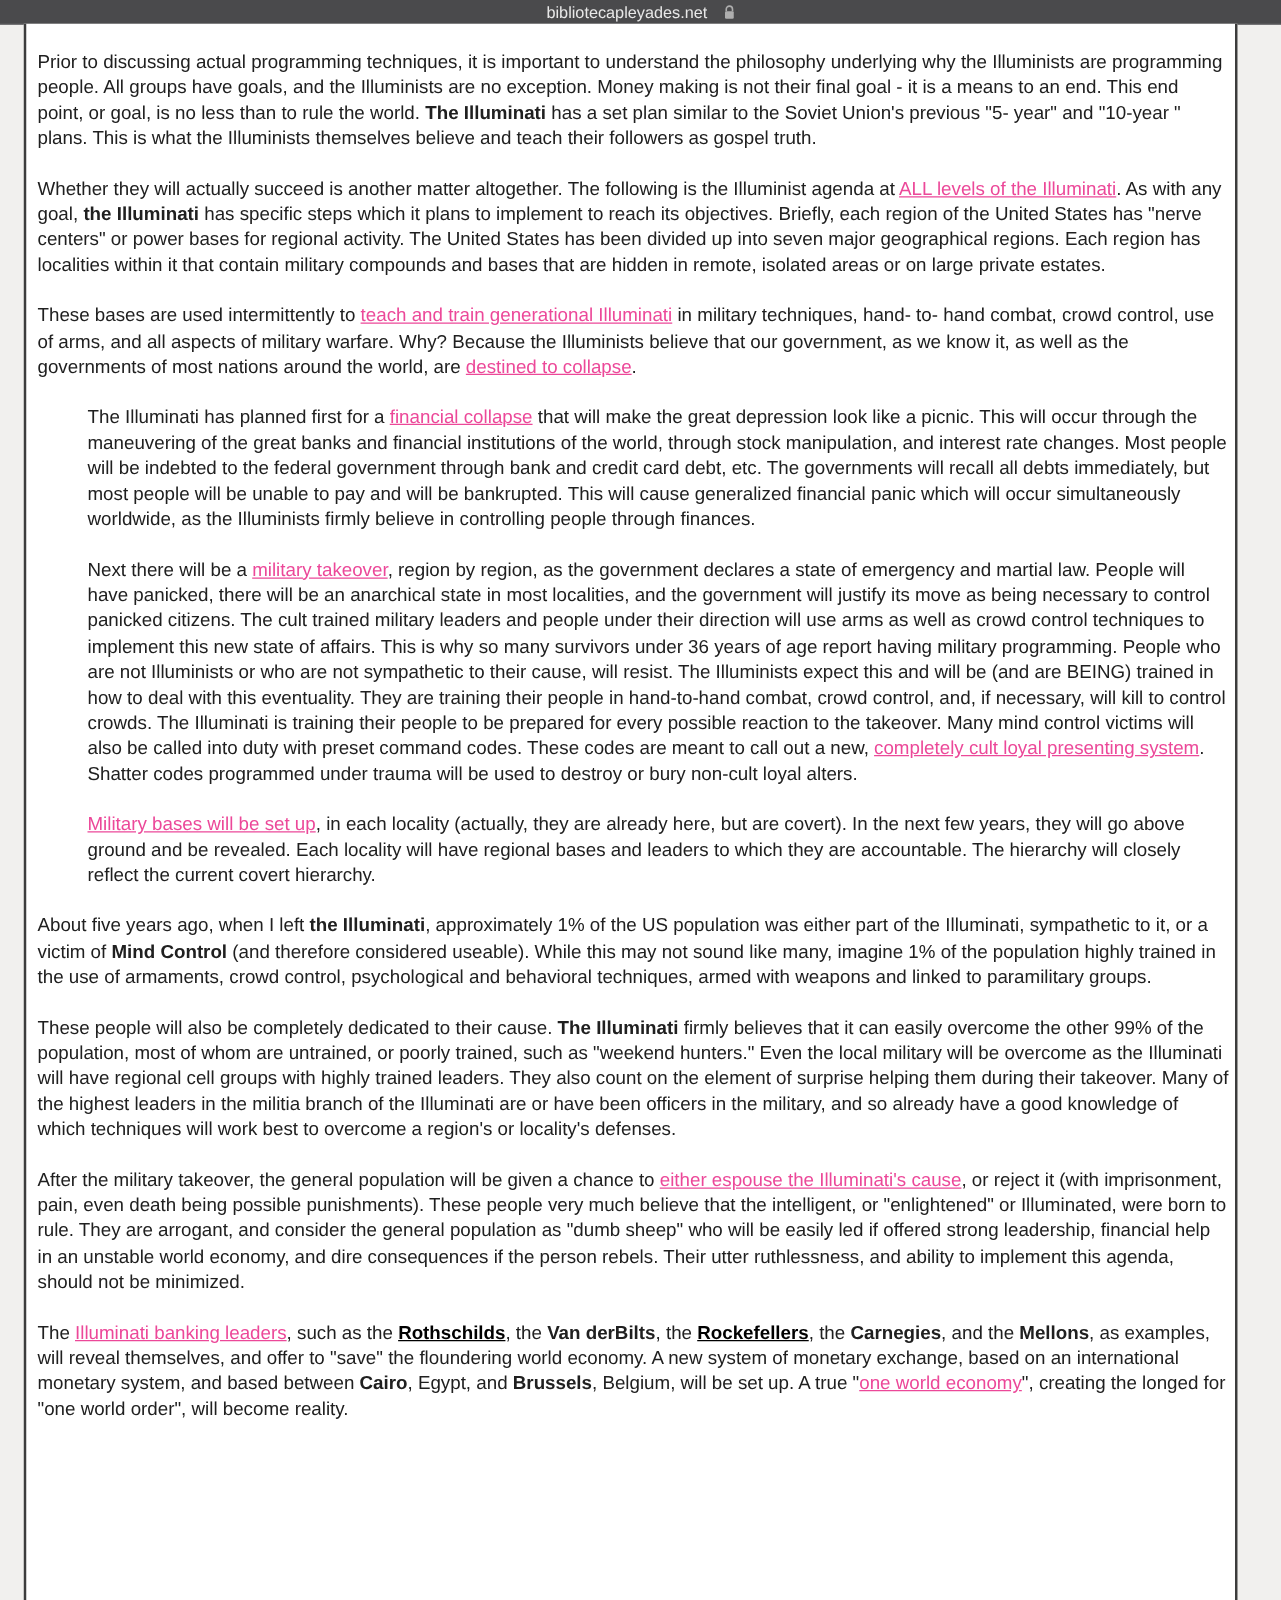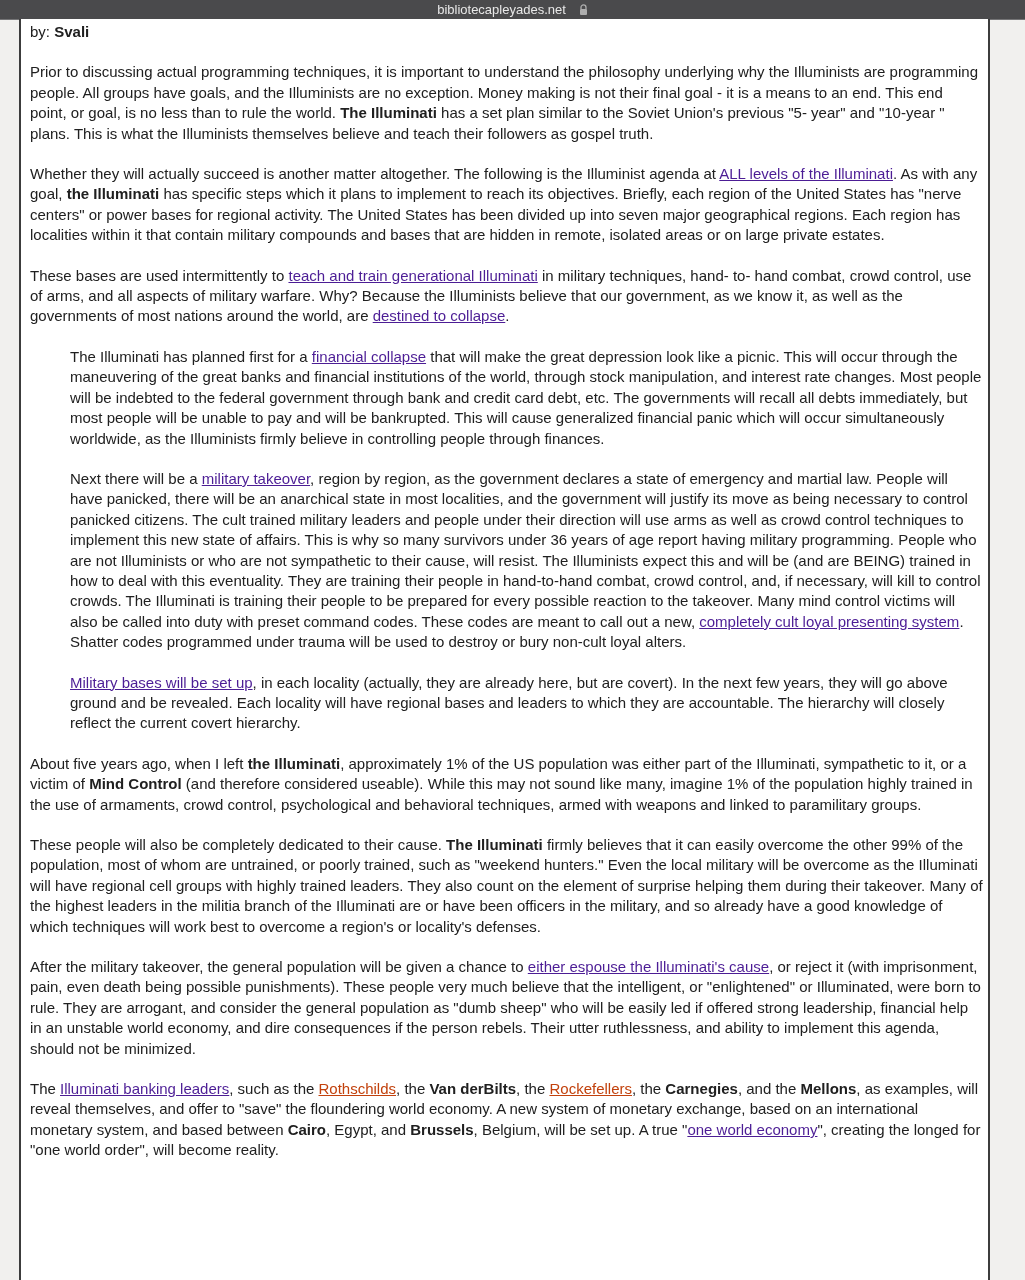--- a/index.html
+++ b/index.html
@@ -25,39 +25,38 @@
     overflow:hidden;
   }
   .page p{
     margin:20px 0;
     font-size:15px;line-height:20.4px;color:#202020;
     letter-spacing:0;
   }
   .page p.byline{margin:2px 0 20px 0;}
   .page p.indent{margin-left:40px;}
   .bi{font-weight:bold;}
-  a.u{color:#4c1d95;cursor:pointer;}
-  a.ext{color:#c2410c;font-weight:normal;text-decoration:underline;cursor:pointer;}
+  a.u{color:#ec4899;cursor:pointer;}
+  a.ext{color:#000000;font-weight:bold;text-decoration:underline;cursor:pointer;}
 </style>
 </head>
 <body>
 
 <div class="urlbar">
   <span>bibliotecapleyades.net</span>
   <span class="lock">
     <svg width="9" height="12" viewBox="0 0 9 12" aria-hidden="true">
       <path d="M2 5 V3.4 a2.5 2.5 0 0 1 5 0 V5" fill="none" stroke="#aeaeae" stroke-width="1.3"></path>
       <rect x="1" y="5" width="7" height="6" rx="1" fill="#aeaeae"></rect>
     </svg>
   </span>
 </div>
 
 <div class="page">
   <div id="doc">
-      <p class="byline"><span>by: </span><b>Svali</b></p>
       <p><span>Prior to discussing actual programming techniques, it is important to understand the philosophy underlying why the Illuminists are programming people. All groups have goals, and the Illuminists are no exception. Money making is not their final goal - it is a means to an end. This end point, or goal, is no less than to rule the world. </span><b class="bi">The Illuminati</b><span> has a set plan similar to the Soviet Union's previous "5- year" and "10-year " plans. This is what the Illuminists themselves believe and teach their followers as gospel truth.</span></p>
       <p><span>Whether they will actually succeed is another matter altogether. The following is the Illuminist agenda at </span><a class="u" href="#">ALL levels of the Illuminati</a><span>. As with any goal, </span><b class="bi">the Illuminati</b><span> has specific steps which it plans to implement to reach its objectives. Briefly, each region of the United States has "nerve centers" or power bases for regional activity. The United States has been divided up into seven major geographical regions. Each region has localities within it that contain military compounds and bases that are hidden in remote, isolated areas or on large private estates.</span></p>
       <p><span>These bases are used intermittently to </span><a class="u" href="#">teach and train generational Illuminati</a><span> in military techniques, hand- to- hand combat, crowd control, use of arms, and all aspects of military warfare. Why? Because the Illuminists believe that our government, as we know it, as well as the governments of most nations around the world, are </span><a class="u" href="#">destined to collapse</a><span>.</span></p>
       <p class="indent"><span>The Illuminati has planned first for a </span><a class="u" href="#">financial collapse</a><span> that will make the great depression look like a picnic. This will occur through the maneuvering of the great banks and financial institutions of the world, through stock manipulation, and interest rate changes. Most people will be indebted to the federal government through bank and credit card debt, etc. The governments will recall all debts immediately, but most people will be unable to pay and will be bankrupted. This will cause generalized financial panic which will occur simultaneously worldwide, as the Illuminists firmly believe in controlling people through finances.</span></p>
       <p class="indent"><span>Next there will be a </span><a class="u" href="#">military takeover</a><span>, region by region, as the government declares a state of emergency and martial law. People will have panicked, there will be an anarchical state in most localities, and the government will justify its move as being necessary to control panicked citizens. The cult trained military leaders and people under their direction will use arms as well as crowd control techniques to implement this new state of affairs. This is why so many survivors under 36 years of age report having military programming. People who are not Illuminists or who are not sympathetic to their cause, will resist. The Illuminists expect this and will be (and are BEING) trained in how to deal with this eventuality. They are training their people in hand-to-hand combat, crowd control, and, if necessary, will kill to control crowds. The Illuminati is training their people to be prepared for every possible reaction to the takeover. Many mind control victims will also be called into duty with preset command codes. These codes are meant to call out a new, </span><a class="u" href="#">completely cult loyal presenting system</a><span>. Shatter codes programmed under trauma will be used to destroy or bury non-cult loyal alters.</span></p>
       <p class="indent"><a class="u" href="#">Military bases will be set up</a><span>, in each locality (actually, they are already here, but are covert). In the next few years, they will go above ground and be revealed. Each locality will have regional bases and leaders to which they are accountable. The hierarchy will closely reflect the current covert hierarchy.</span></p>
       <p><span>About five years ago, when I left </span><b class="bi">the Illuminati</b><span>, approximately 1% of the US population was either part of the Illuminati, sympathetic to it, or a victim of </span><b class="bi">Mind Control</b><span> (and therefore considered useable). While this may not sound like many, imagine 1% of the population highly trained in the use of armaments, crowd control, psychological and behavioral techniques, armed with weapons and linked to paramilitary groups.</span></p>
       <p><span>These people will also be completely dedicated to their cause. </span><b class="bi">The Illuminati</b><span> firmly believes that it can easily overcome the other 99% of the population, most of whom are untrained, or poorly trained, such as "weekend hunters." Even the local military will be overcome as the Illuminati will have regional cell groups with highly trained leaders. They also count on the element of surprise helping them during their takeover. Many of the highest leaders in the militia branch of the Illuminati are or have been officers in the military, and so already have a good knowledge of which techniques will work best to overcome a region's or locality's defenses.</span></p>
       <p><span>After the military takeover, the general population will be given a chance to </span><a class="u" href="#">either espouse the Illuminati's cause</a><span>, or reject it (with imprisonment, pain, even death being possible punishments). These people very much believe that the intelligent, or "enlightened" or Illuminated, were born to rule. They are arrogant, and consider the general population as "dumb sheep" who will be easily led if offered strong leadership, financial help in an unstable world economy, and dire consequences if the person rebels. Their utter ruthlessness, and ability to implement this agenda, should not be minimized.</span></p>
       <p><span>The </span><a class="u" href="#">Illuminati banking leaders</a><span>, such as the </span><a class="ext" href="#">Rothschilds</a><span>, the </span><b>Van derBilts</b><span>, the </span><a class="ext" href="#">Rockefellers</a><span>, the </span><b>Carnegies</b><span>, and the </span><b>Mellons</b><span>, as examples, will reveal themselves, and offer to "save" the floundering world economy. A new system of monetary exchange, based on an international monetary system, and based between </span><b class="bi">Cairo</b><span>, Egypt, and </span><b class="bi">Brussels</b><span>, Belgium, will be set up. A true "</span><a class="u" href="#">one world economy</a><span>", creating the longed for "one world order", will become reality.</span></p>

